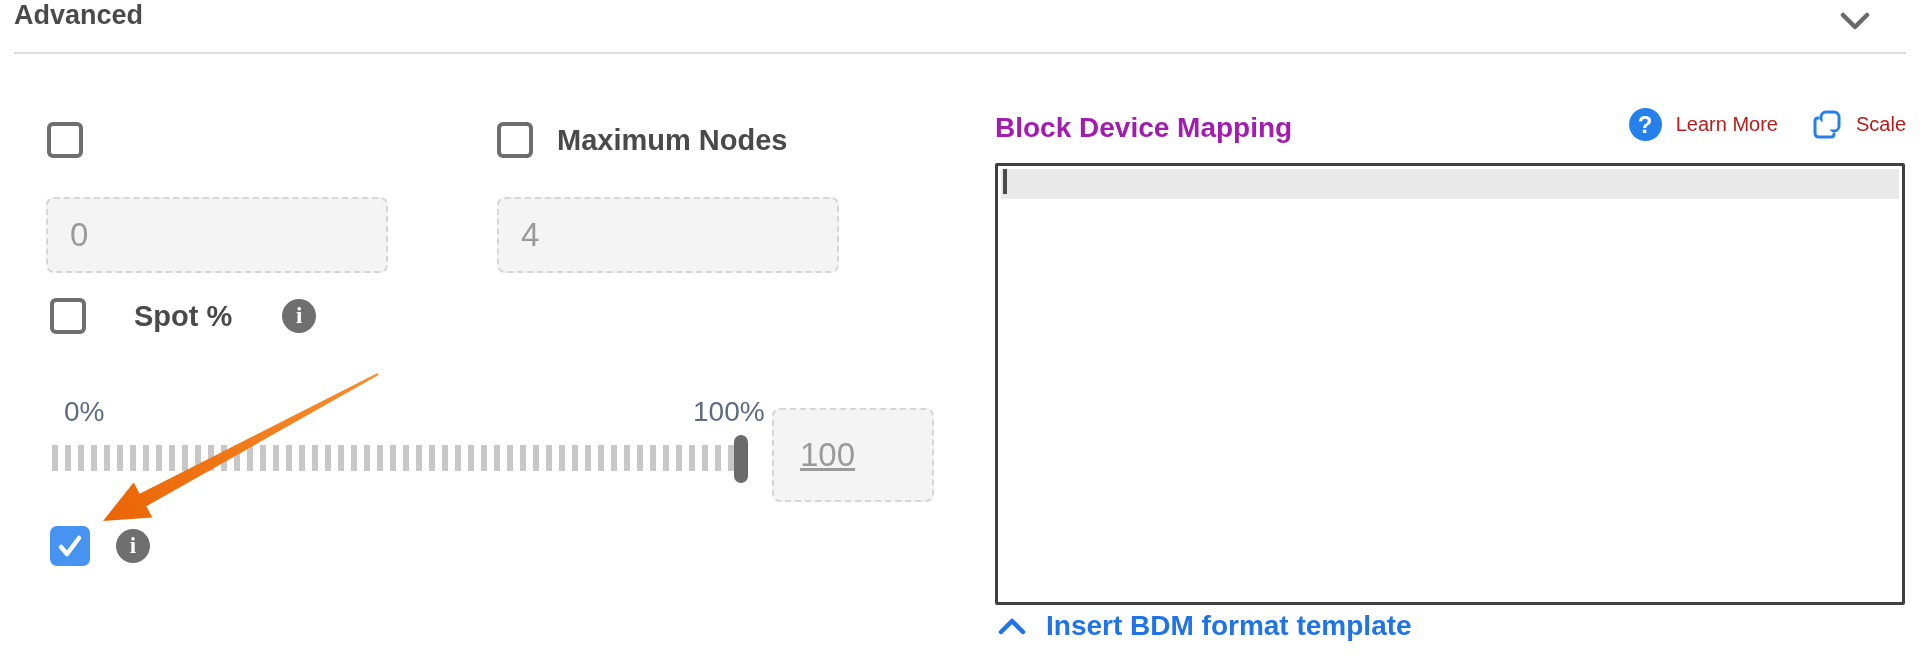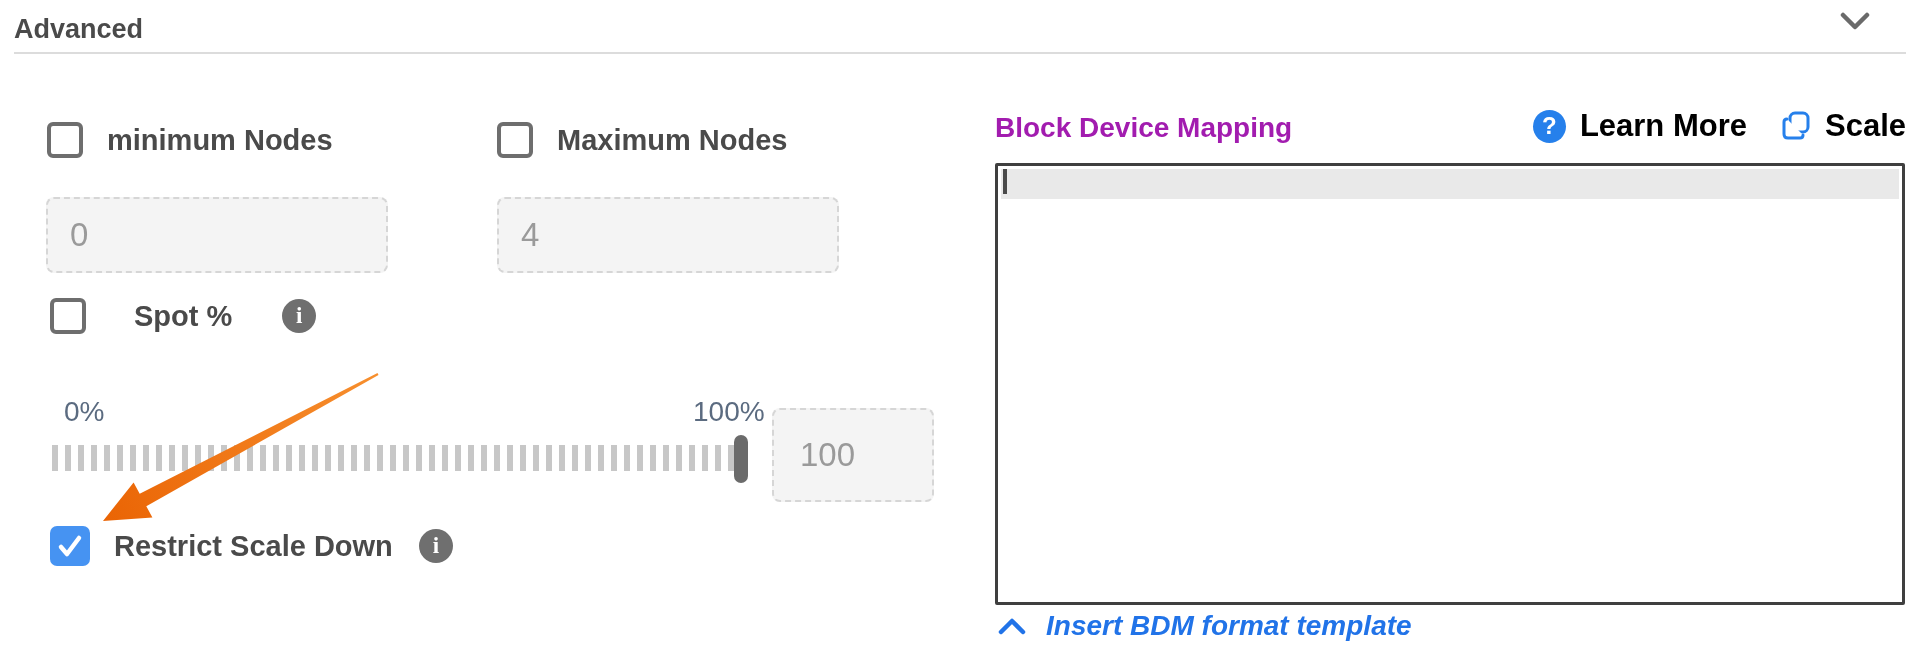--- a/index.html
+++ b/index.html
@@ -1,21 +1,21 @@
 <!DOCTYPE html>
 <html><head>
 <meta charset="utf-8">
 <style>
   * { margin: 0; padding: 0; box-sizing: border-box; }
   html, body { width: 1920px; height: 656px; background: #ffffff; overflow: hidden; }
   body { font-family: "Liberation Sans", sans-serif; position: relative; }
 
   
   .hdr-title {
-    position: absolute; left: 14px; top: 14px;
+    position: absolute; left: 14px; top: 0;
     font-size: 27px; font-weight: 600; color: #4a4a4a;
   }
   .hdr-chevron { position: absolute; left: 1840px; top: 12px; width: 30px; height: 20px; cursor: pointer; }
   .hdr-divider {
     position: absolute; left: 14px; top: 52px; width: 1892px; height: 0;
     border-top: 2px solid #dcdcdc;
   }
 
   
   .cb-group { position: absolute; display: flex; align-items: center; gap: 24px; }
@@ -44,21 +44,21 @@
   
   .dashed-input {
     position: absolute; background: #f4f4f4;
     border: 2px dashed #d6d6d6; border-radius: 8px;
     font-family: "Liberation Sans", sans-serif;
     font-size: 33px; color: #9a9a9a; padding-left: 22px; outline: none;
   }
   .dashed-input::placeholder { color: #9a9a9a; opacity: 1; }
   .inp-min  { left: 46px;  top: 197px; width: 342px; height: 76px; }
   .inp-max  { left: 497px; top: 197px; width: 342px; height: 76px; }
-  .inp-spot { left: 772px; top: 408px; width: 162px; height: 94px; padding-left: 26px; }
+  .inp-spot { left: 772px; top: 408px; width: 162px; height: 94px; padding-left: 26px; text-decoration: underline; }
 
   
   .slider-min-label, .slider-max-label {
     position: absolute; top: 396px; font-size: 28px; color: #5b6b80; font-weight: 400;
   }
   .slider-min-label { left: 64px; }
   .slider-max-label { left: 677px; width: 70px; text-align: right; margin-left: 16px; }
   .slider-track {
     position: absolute; left: 52px; top: 445px; width: 700px; height: 26px;
     background: repeating-linear-gradient(to right, #c7c7c7 0 6px, transparent 6px 13px);
@@ -72,21 +72,21 @@
   
   .arrow-overlay { position: absolute; left: 0; top: 0; width: 1920px; height: 656px; pointer-events: none; }
 
   
   .bdm-title {
     position: absolute; left: 995px; top: 112px;
     font-size: 28px; font-weight: 600; color: #a21caf;
   }
   .bdm-links { position: absolute; left: 1600px; top: 108px; width: 306px; display: flex; align-items: center; justify-content: flex-end; gap: 34px; }
   .bdm-link { display: flex; align-items: center; gap: 14px; cursor: pointer; }
-  .bdm-link-text { font-size: 31px; font-weight: 700; color: #000000; white-space: nowrap; }
+  .bdm-link-text { font-size: 20px; font-weight: 400; color: #b91c1c; white-space: nowrap; }
   .q-icon {
     width: 33px; height: 33px; border-radius: 50%; background: #2680eb; color: #ffffff;
     font-size: 24px; font-weight: 700; display: flex; align-items: center; justify-content: center;
   }
 
   .bdm-editor {
     position: absolute; left: 995px; top: 163px; width: 910px; height: 442px;
     background: #ffffff; border: 3px solid #3f3f3f; border-radius: 2px; cursor: text;
   }
   .bdm-active-line {
@@ -95,36 +95,35 @@
   .bdm-cursor {
     position: absolute; left: 5px; top: 3px; width: 4px; height: 25px; background: #4a4a4a;
   }
   .bdm-editor-text {
     position: absolute; left: 14px; top: 6px; font-family: "Liberation Mono", monospace;
     font-size: 22px; color: #333333; white-space: pre-wrap;
   }
 
   .insert-link {
     position: absolute; left: 998px; top: 610px;
-    display: flex; align-items: center; gap: 20px; cursor: pointer; font-style: italic;
+    display: flex; align-items: center; gap: 20px; cursor: pointer;
   }
   .insert-link-text { font-size: 28px; font-weight: 600; color: #2173e8; white-space: nowrap; }
 </style>
 </head>
 <body>
 
 <div class="hdr-title">Advanced</div>
 <svg class="hdr-chevron" viewBox="0 0 30 20">
   <polyline points="3,3 15,15 27,3" fill="none" stroke="#6a6a6a" stroke-width="4.5" stroke-linecap="round" stroke-linejoin="round"></polyline>
 </svg>
 <div class="hdr-divider"></div>
 
 <div class="cb-group grp-min">
   <div class="cb-box"></div>
-  <div class="cb-label">minimum Nodes</div>
 </div>
 <div class="cb-group grp-max">
   <div class="cb-box"></div>
   <div class="cb-label">Maximum Nodes</div>
 </div>
 
 <input class="dashed-input inp-min" placeholder="0" style="">
 <input class="dashed-input inp-max" placeholder="4" style="">
 
 <div class="cb-group grp-spot">
@@ -138,21 +137,20 @@
 <div class="slider-track"></div>
 <div class="slider-handle"></div>
 <input class="dashed-input inp-spot" placeholder="100" style="">
 
 <div class="cb-group grp-restrict">
   <div class="cb-box checked">
     <svg width="28" height="28" viewBox="0 0 28 28">
       <polyline points="5,15 11,22 23,6" fill="none" stroke="#ffffff" stroke-width="4.5" stroke-linecap="round" stroke-linejoin="round"></polyline>
     </svg>
   </div>
-  <div class="cb-label">Restrict Scale Down</div>
   <div class="info-icon">i</div>
 </div>
 
 <svg class="arrow-overlay" viewBox="0 0 1920 656">
   <defs>
     <linearGradient id="arrowGrad" gradientUnits="userSpaceOnUse" x1="378" y1="374" x2="103" y2="521">
       <stop offset="0" stop-color="#f78f2e"></stop>
       <stop offset="1" stop-color="#ea6404"></stop>
     </linearGradient>
   </defs>

